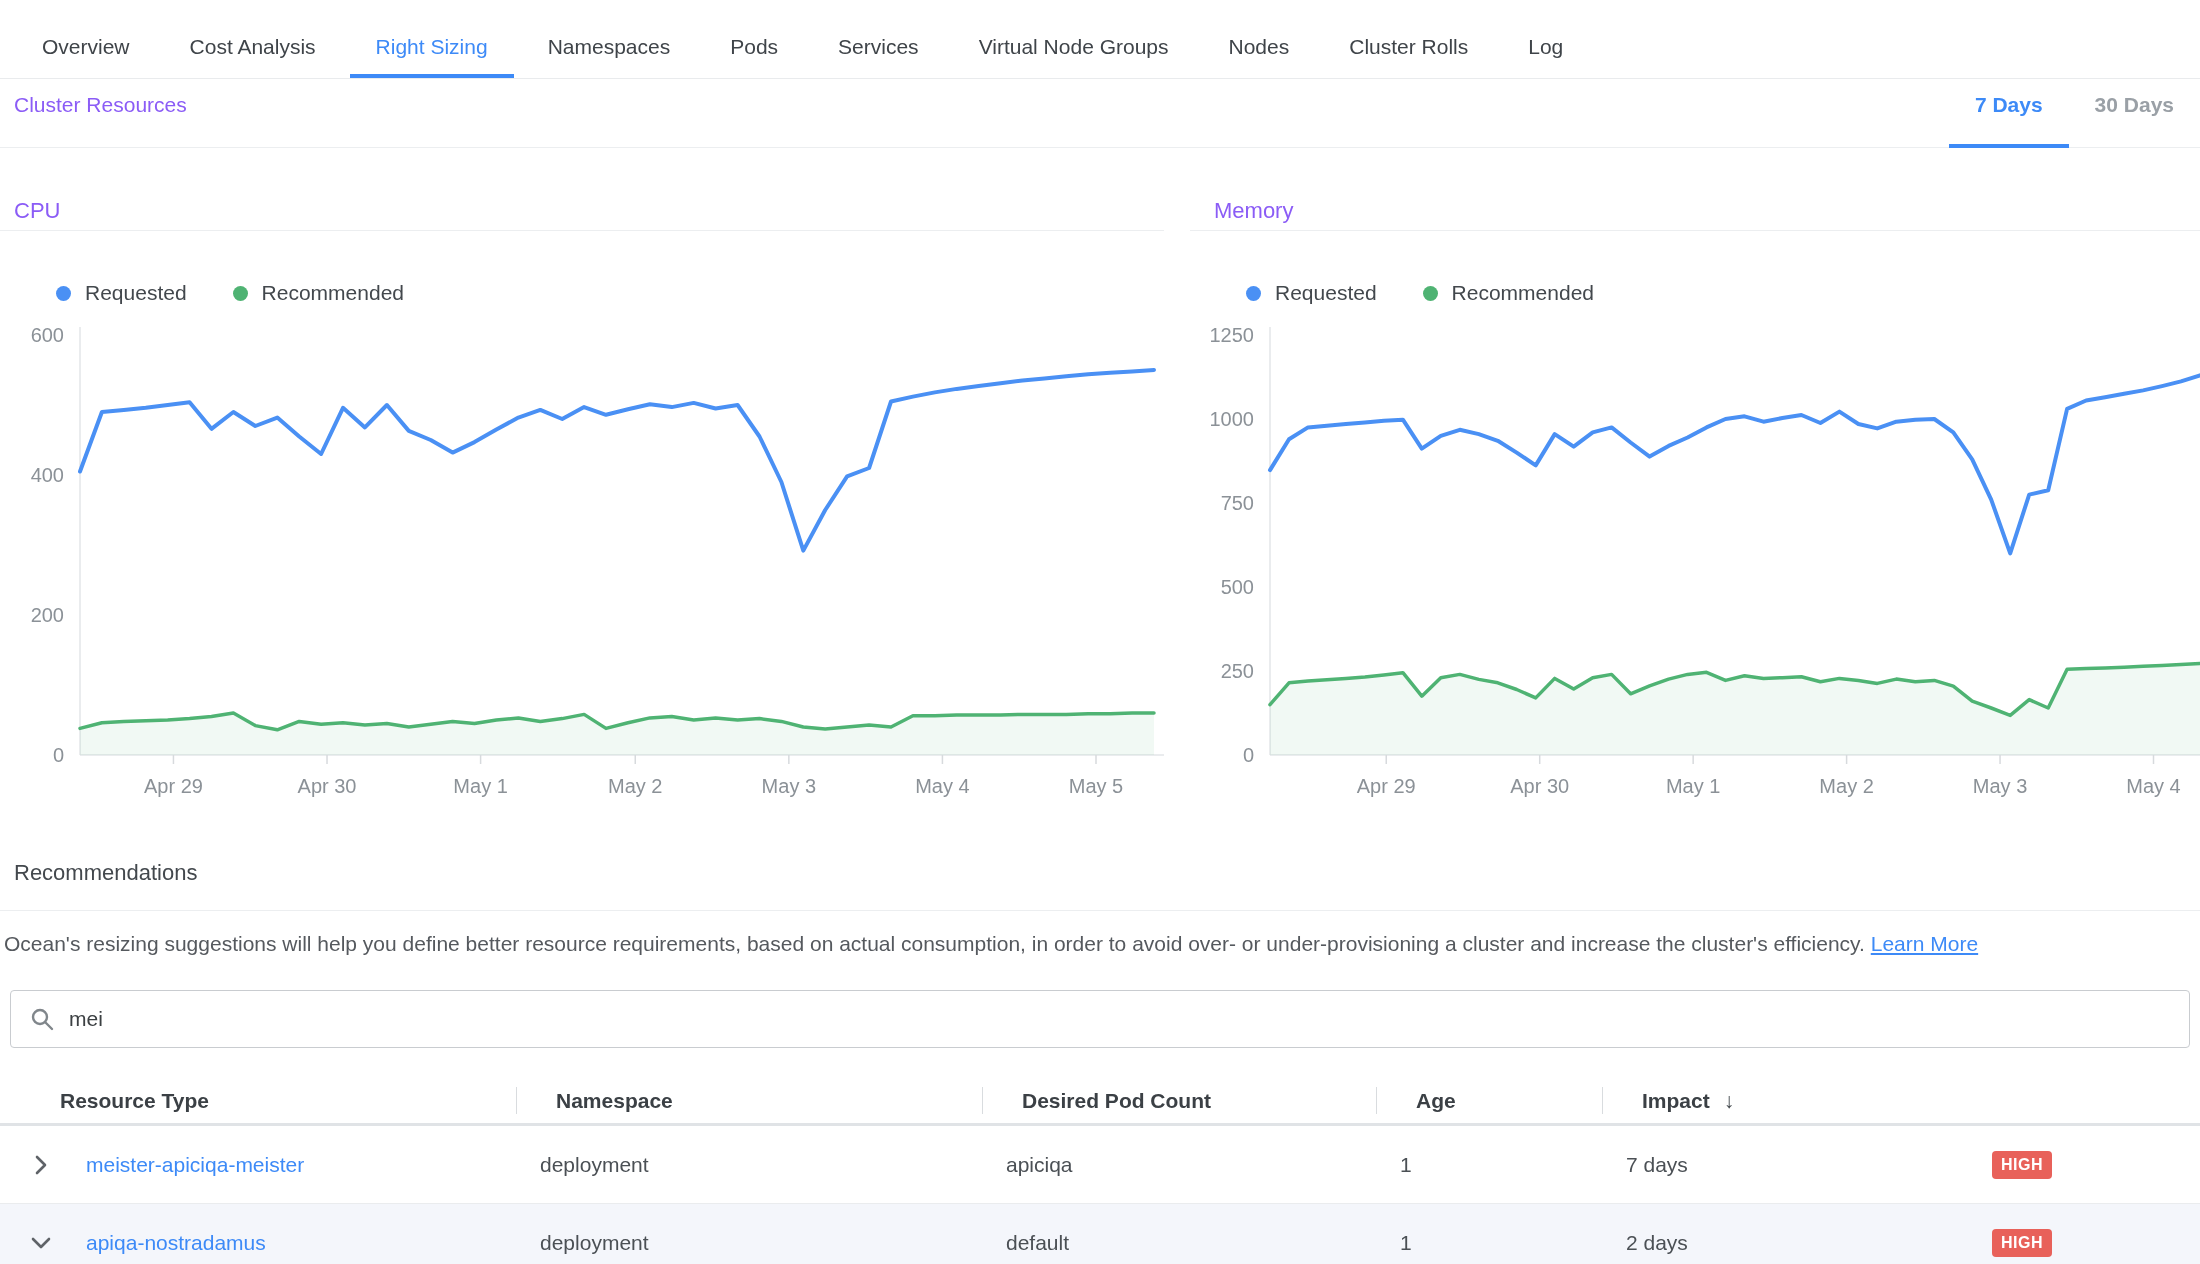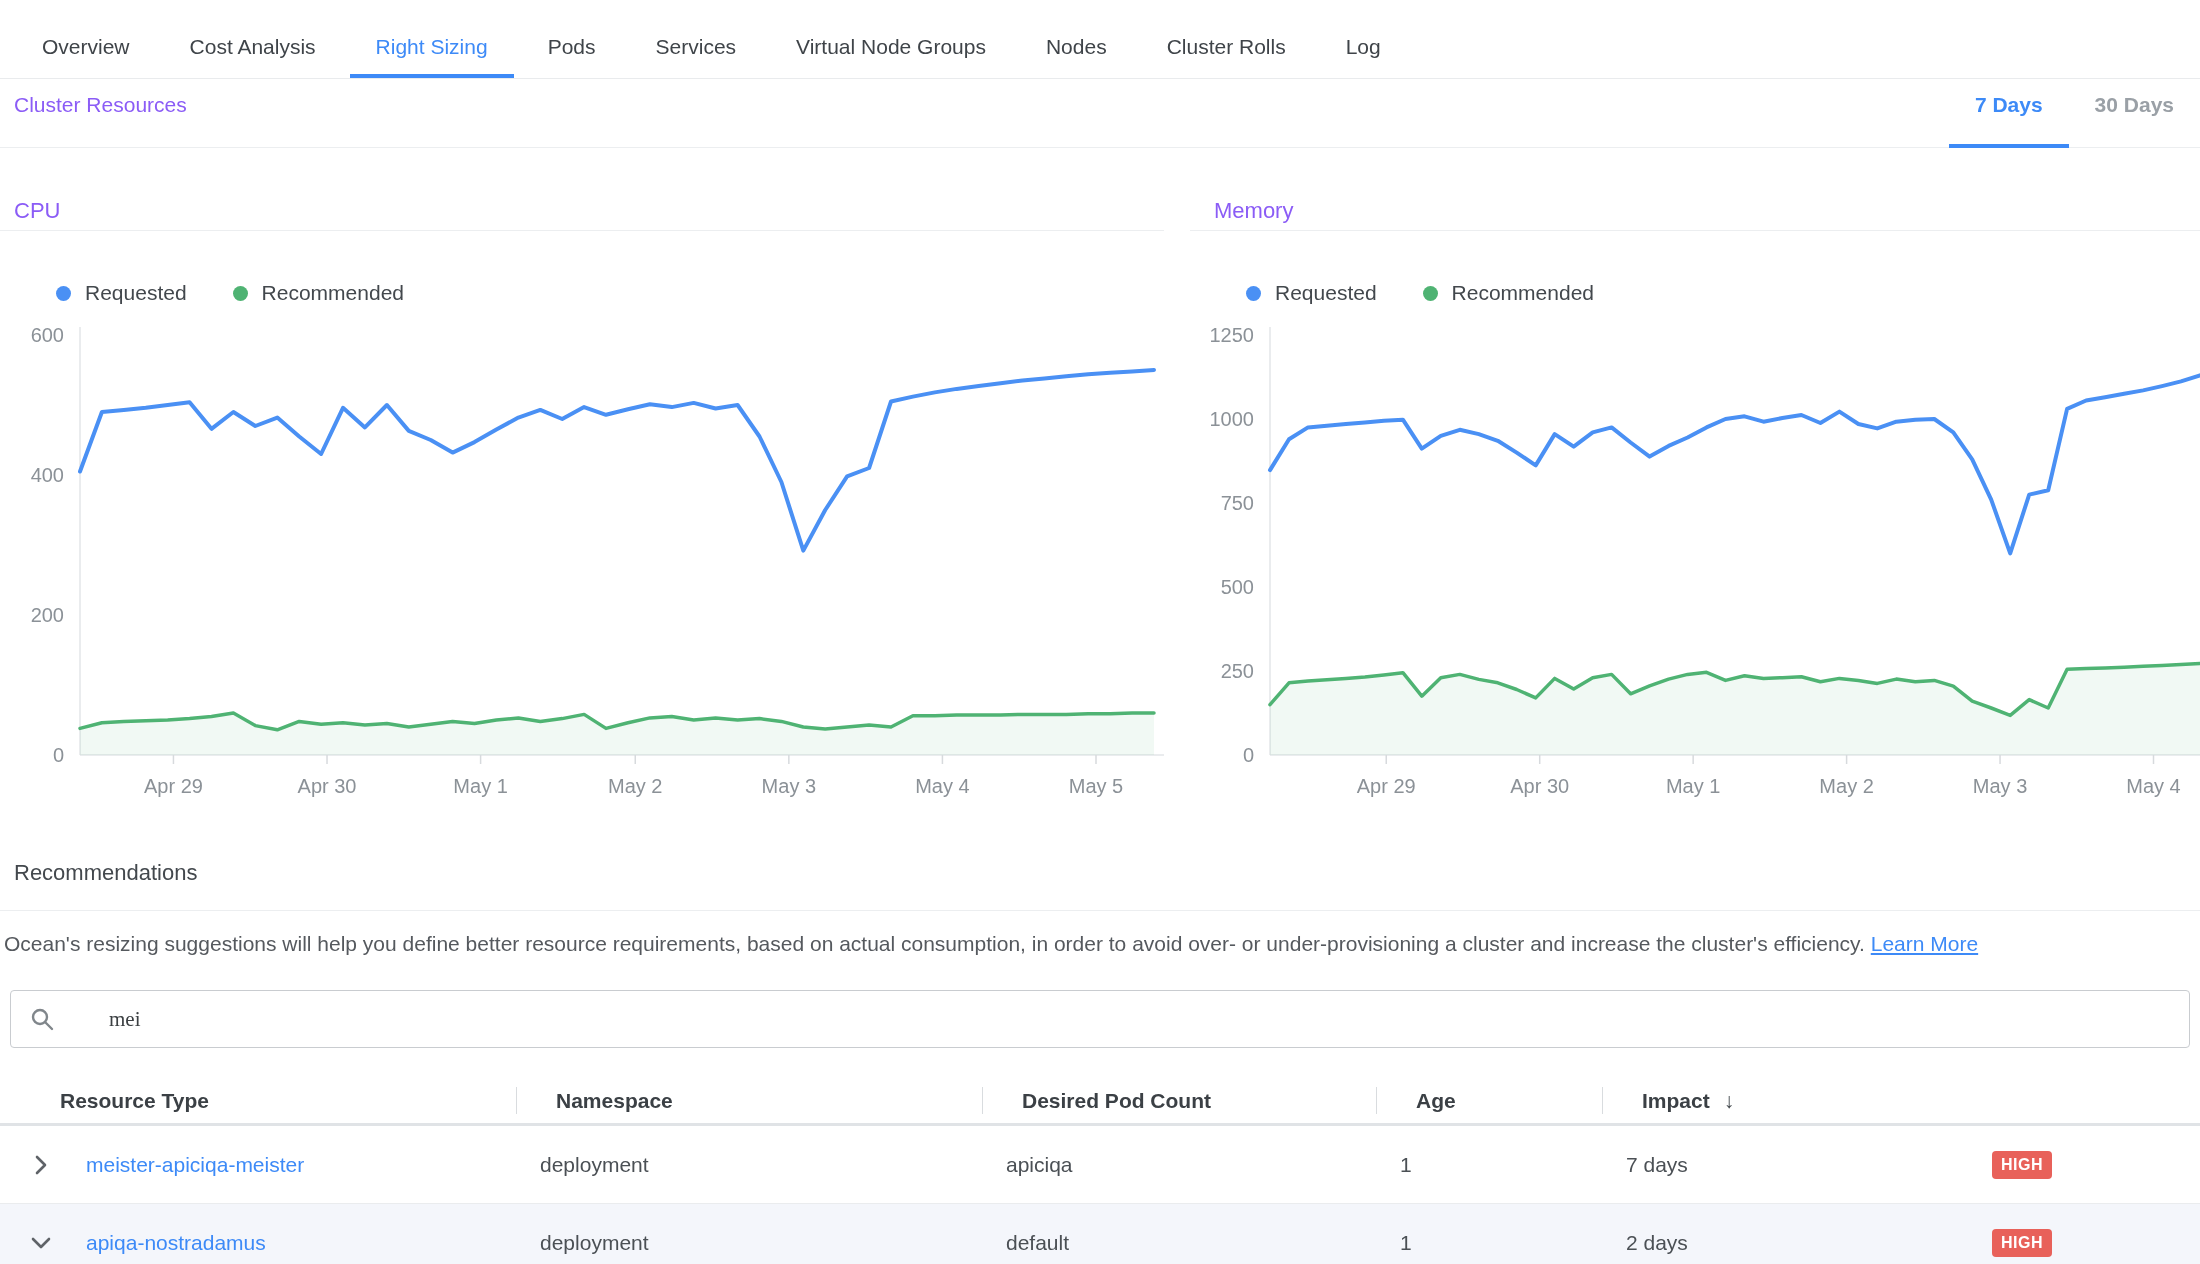--- a/index.html
+++ b/index.html
@@ -38,21 +38,21 @@
   
   .recs-title { position:absolute; left:14px; top:860px; font-size:22px; color:#43484d; }
   .recs-desc { position:absolute; left:4px; top:932px; font-size:21px; color:#55595e; white-space:nowrap; }
   .learn-more { color:#3d8af7; text-decoration:underline; cursor:pointer; }
 
   
   .searchbox { position:absolute; left:10px; top:990px; width:2180px; height:58px;
                border:1px solid #c9ccd0; border-radius:4px; display:flex; align-items:center;
                padding-left:18px; gap:14px; background:#fff; }
   .searchbox input { border:none; outline:none; flex:1; font-size:21px; color:#3c4043;
-                     font-family:Liberation Serif, serif; background:transparent;margin-left:40px; }
+                     font-family:Liberation Sans, sans-serif; background:transparent; }
 
   
   .table { position:absolute; left:0; top:1078px; width:2200px; }
   .thead, .trow { display:grid; grid-template-columns:516px 466px 394px 226px 366px 232px; align-items:center; }
   .thead { height:48px; border-bottom:3px solid #e0e3e6; }
   .th { font-size:21px; font-weight:bold; color:#3b4045; padding-left:40px; position:relative;
         height:100%; display:flex; align-items:center; cursor:pointer; }
   .th:first-child { padding-left:60px; }
   .th + .th::before { content:""; position:absolute; left:0; top:9px; bottom:9px; width:1px; background:#d9dcdf; }
   .sort-arrow { margin-left:14px; font-size:21px; color:#43484d; font-weight:normal; }
@@ -67,20 +67,21 @@
 </style>
 </head>
 <body>
 
 <div id="app">
 
   <nav class="tabbar">
       <div class="tab">Overview</div>
       <div class="tab">Cost Analysis</div>
       <div class="tab active">Right Sizing</div>
+      <div class="tab">Namespaces</div>
       <div class="tab">Pods</div>
       <div class="tab">Services</div>
       <div class="tab">Virtual Node Groups</div>
       <div class="tab">Nodes</div>
       <div class="tab">Cluster Rolls</div>
       <div class="tab">Log</div>
     </nav>
 
   <div class="page-head">
     <span class="page-head-title">Cluster Resources</span>

